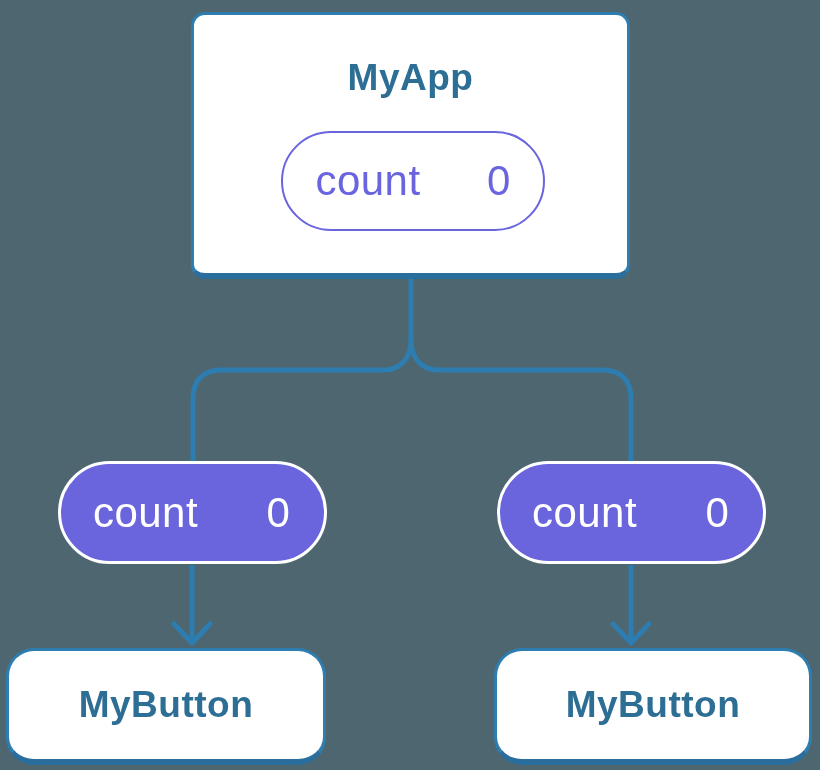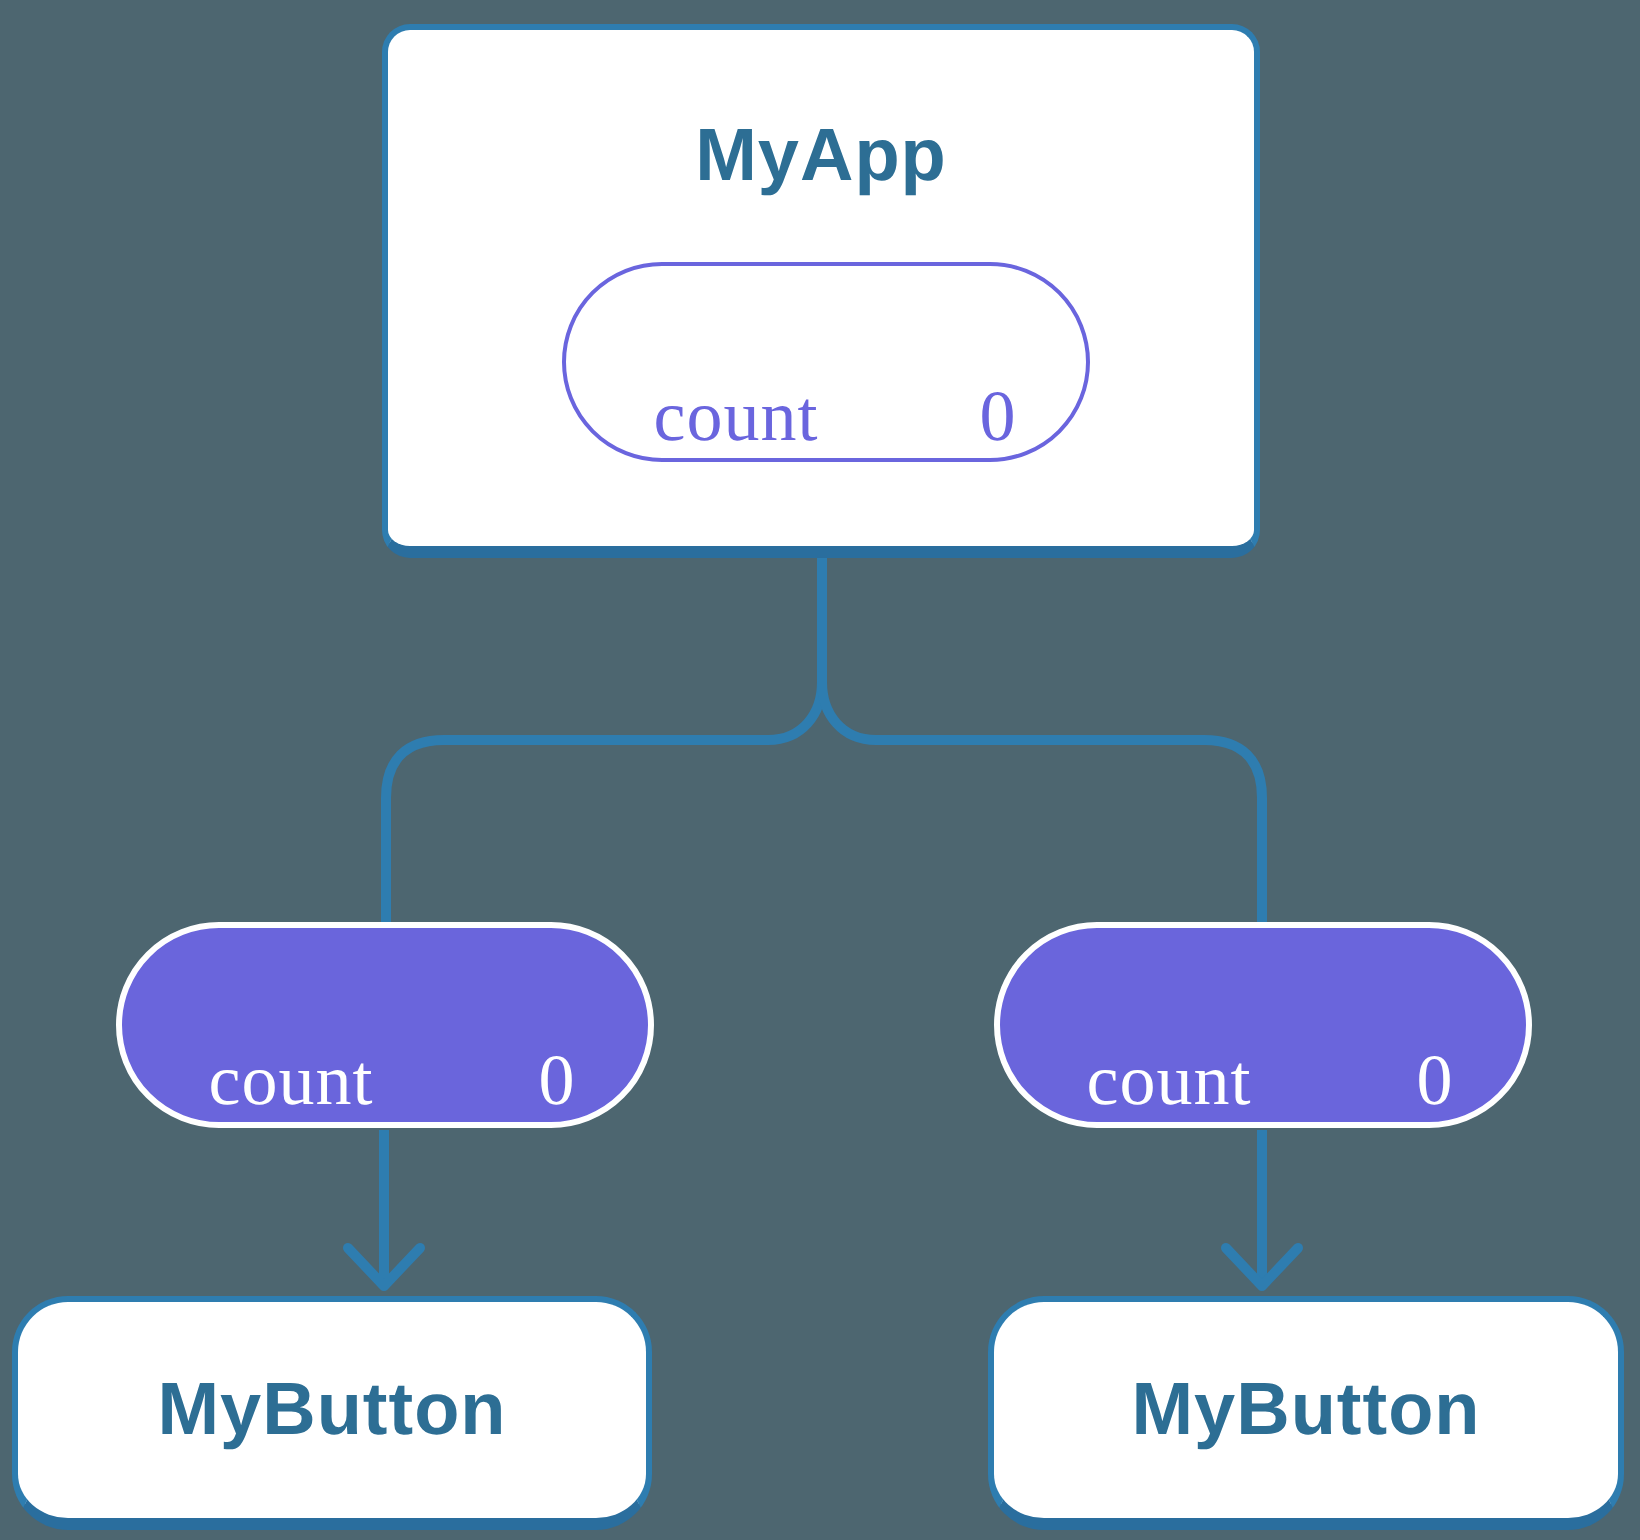--- a/index.html
+++ b/index.html
@@ -26,23 +26,23 @@
   }
   .myapp{left:191px;top:12px;width:439px;height:267px;}
   .myapp .node-title{margin-top:42px;}
 
   .btn-node{display:flex;align-items:center;justify-content:center;border-radius:28px;}
   .btn-left{left:6px;top:648px;width:320px;height:117px;}
   .btn-right{left:494px;top:648px;width:318px;height:117px;}
 
   .pill{
     position:absolute;box-sizing:border-box;z-index:2;
-    display:flex;align-items:flex-end;
+    display:flex;align-items:center;
     border-radius:60px;overflow:hidden;
-    font-size:36px;letter-spacing:.5px;font-family:Liberation Serif, serif;
+    font-size:42px;letter-spacing:.5px;
   }
   .pill .cell{display:flex;align-items:center;justify-content:center;}
   .pill .cell-name{flex:1 1 auto;}
   .pill .divider{width:2px;}
 
   .state-pill{
     left:87px;top:116px;width:264px;height:100px;
     background:#FFFFFF;
     border:2.5px solid #6A65DE;
     color:#6A65DE;

